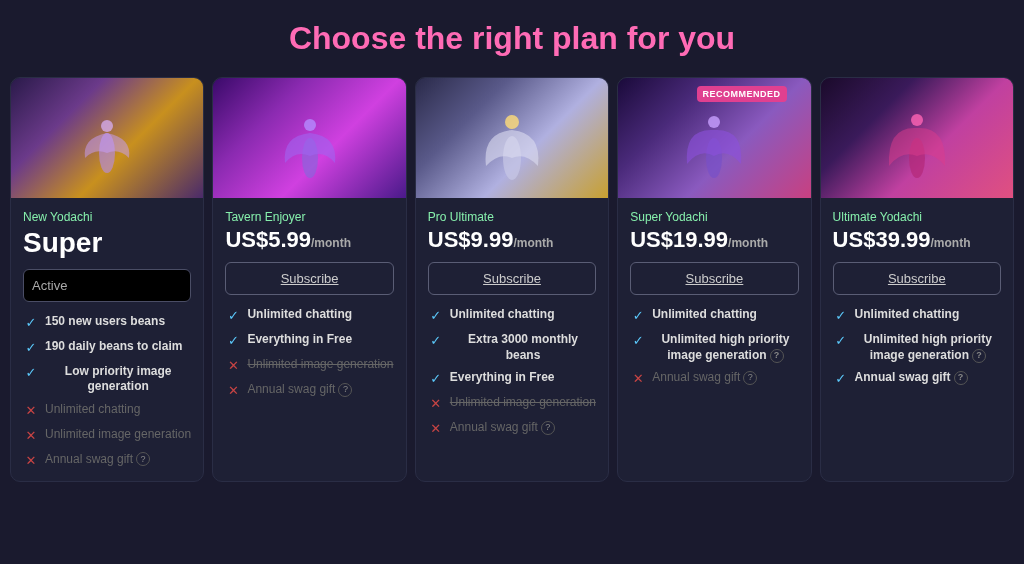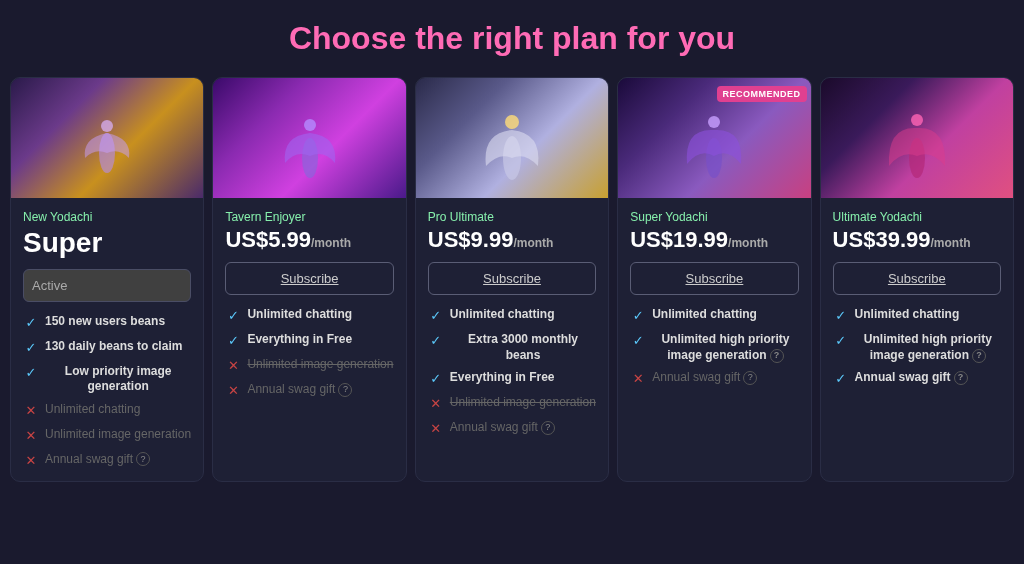--- a/index.html
+++ b/index.html
@@ -65,21 +65,21 @@
       position: absolute;
       bottom: 0;
       left: 50%;
       transform: translateX(-50%);
       width: 60px;
       height: 90px;
     }
     .recommended-badge {
       position: absolute;
       top: 8px;
-      right: 4px;
+      right: 24px;
       background: #e04090;
       color: #fff;
       font-size: 9px;
       font-weight: 700;
       padding: 3px 6px;
       border-radius: 4px;
       text-transform: uppercase;
       letter-spacing: 0.5px;
       z-index: 10;
     }
@@ -108,21 +108,21 @@
     }
     .price-free {
       font-size: 28px;
     }
     .plan-action {
       margin-bottom: 12px;
     }
     .btn-active {
       width: 100%;
       padding: 8px;
-      background: #404040;
+      background: #000000;
       border: 1px solid #4a4d65;
       border-radius: 6px;
       color: #aaa;
       font-size: 13px;
       cursor: default;
     }
     .btn-subscribe {
       width: 100%;
       padding: 8px;
       background: transparent;
@@ -194,21 +194,21 @@
         <div class="plan-action">
           <div class="btn-active">Active</div>
         </div>
         <ul class="features-list">
           <li class="feature-item">
             <span class="feature-icon check-blue">✓</span>
             <span class="feature-text-active">150 new users beans</span>
           </li>
           <li class="feature-item">
             <span class="feature-icon check-blue">✓</span>
-            <span class="feature-text-active">130 daily beans to claim</span>
+            <span class="feature-text-active">190 daily beans to claim</span>
           </li>
           <li class="feature-item">
             <span class="feature-icon check-blue">✓</span>
             <span class="feature-text-active">Low priority image generation</span>
           </li>
           <li class="feature-item">
             <span class="feature-icon cross-red">✕</span>
             <span class="feature-text-inactive-plain">Unlimited chatting</span>
           </li>
           <li class="feature-item">

